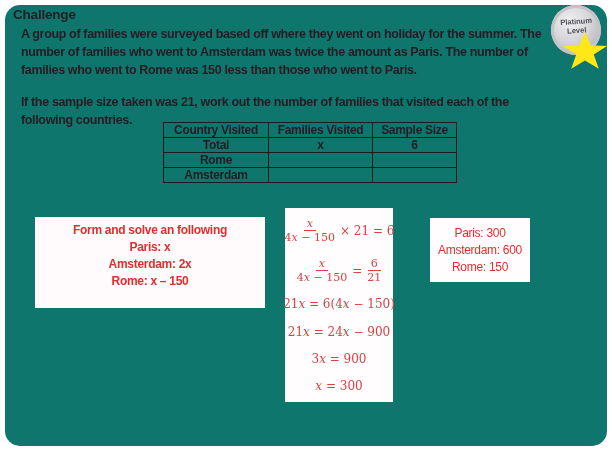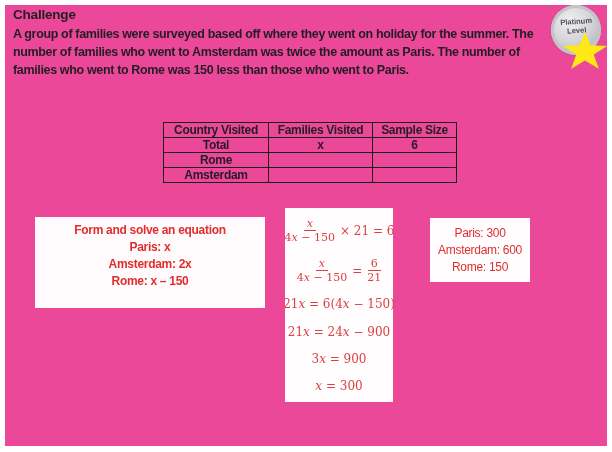--- a/index.html
+++ b/index.html
@@ -2,28 +2,28 @@
 <html><head>
 <meta charset="utf-8">
 <style>
   html,body { margin:0; padding:0; }
   .page {
     position:relative; width:612px; height:452px; background:#ffffff;
     font-family:"Liberation Sans", sans-serif; overflow:hidden;
   }
   .slide {
     position:absolute; left:5px; top:5px; right:5px; bottom:6px;
-    background:#ec4899; color:#241c24;
+    background:#0f766e; color:#241c24;border-radius:15px;
   }
   .title {
     position:absolute; left:8px; top:2px;
     font-size:13.5px; font-weight:700; letter-spacing:-0.2px;
   }
   .para {
-    position:absolute; left:8px; width:590px;
+    position:absolute; left:16px; width:590px;
     font-size:12.5px; font-weight:700; letter-spacing:-0.35px;
     line-height:18px; white-space:pre;
   }
   .para1 { top:20px; }
   .para2 { top:88px; }
 
   
   .dtable {
     position:absolute; left:158px; top:117px;
     border-collapse:collapse; background:transparent;
@@ -90,20 +90,22 @@
 <body>
 
 <div class="page">
   <div class="slide">
 
     <div class="title">Challenge</div>
 
     <div class="para para1">A group of families were surveyed based off where they went on holiday for the summer. The
 number of families who went to Amsterdam was twice the amount as Paris. The number of
 families who went to Rome was 150 less than those who went to Paris.</div>
+    <div class="para para2">If the sample size taken was 21, work out the number of families that visited each of the
+following countries.</div>
 
     <table class="dtable">
       <tbody>
           <tr>
         <th class="col-country">Country Visited</th>
         <th class="col-families">Families Visited</th>
         <th class="col-sample">Sample Size</th>
       </tr>
       <tr>
         <td>Total</td>
@@ -117,21 +119,21 @@
       </tr>
       <tr>
         <td>Amsterdam</td>
         <td></td>
         <td></td>
       </tr>
     </tbody>
       </table>
 
     <div class="solution-box">
-      <div class="line">Form and solve an equation</div>
+      <div class="line">Form and solve an following</div>
       <div class="line">Paris: x</div>
       <div class="line">Amsterdam: 2x</div>
       <div class="line">Rome: x – 150</div>
     </div>
 
     <div class="working-box">
       <div class="mrow">
         <span class="frac">
           <span class="num"><i>x</i></span>
           <span class="den">4<i>x</i> − 150</span>

